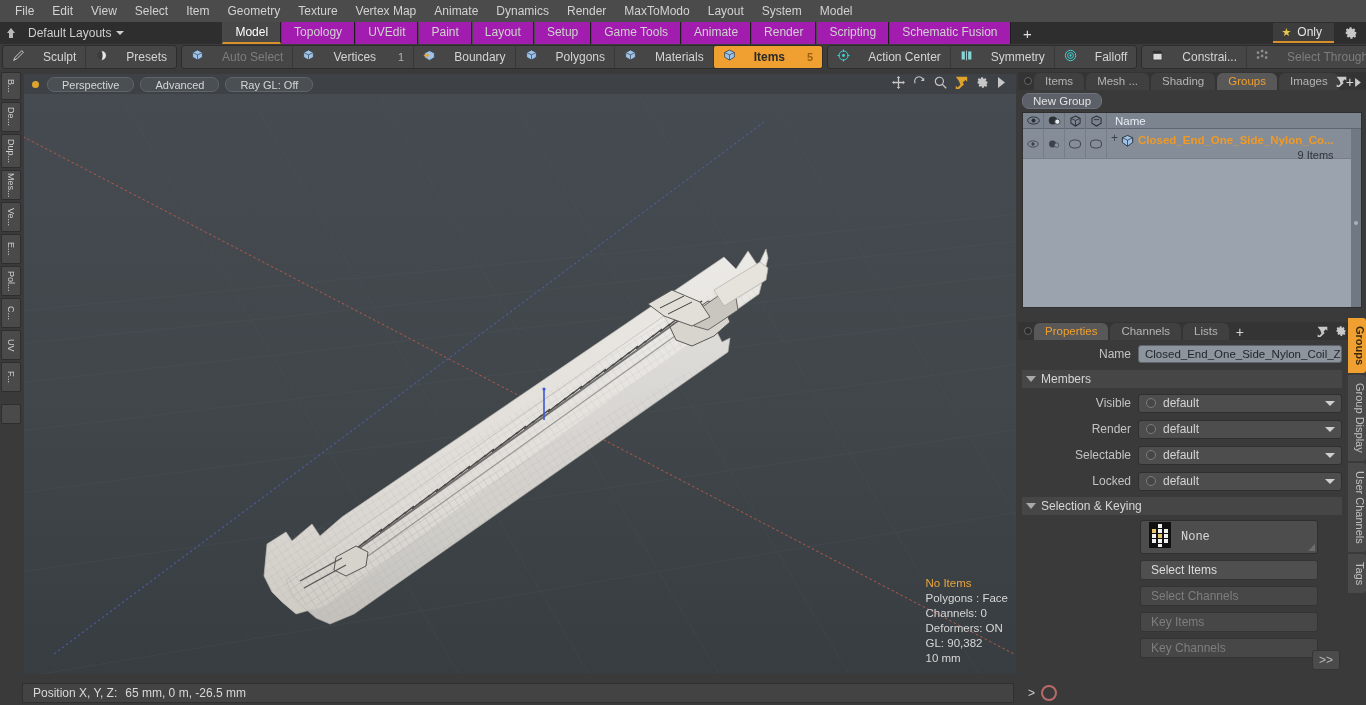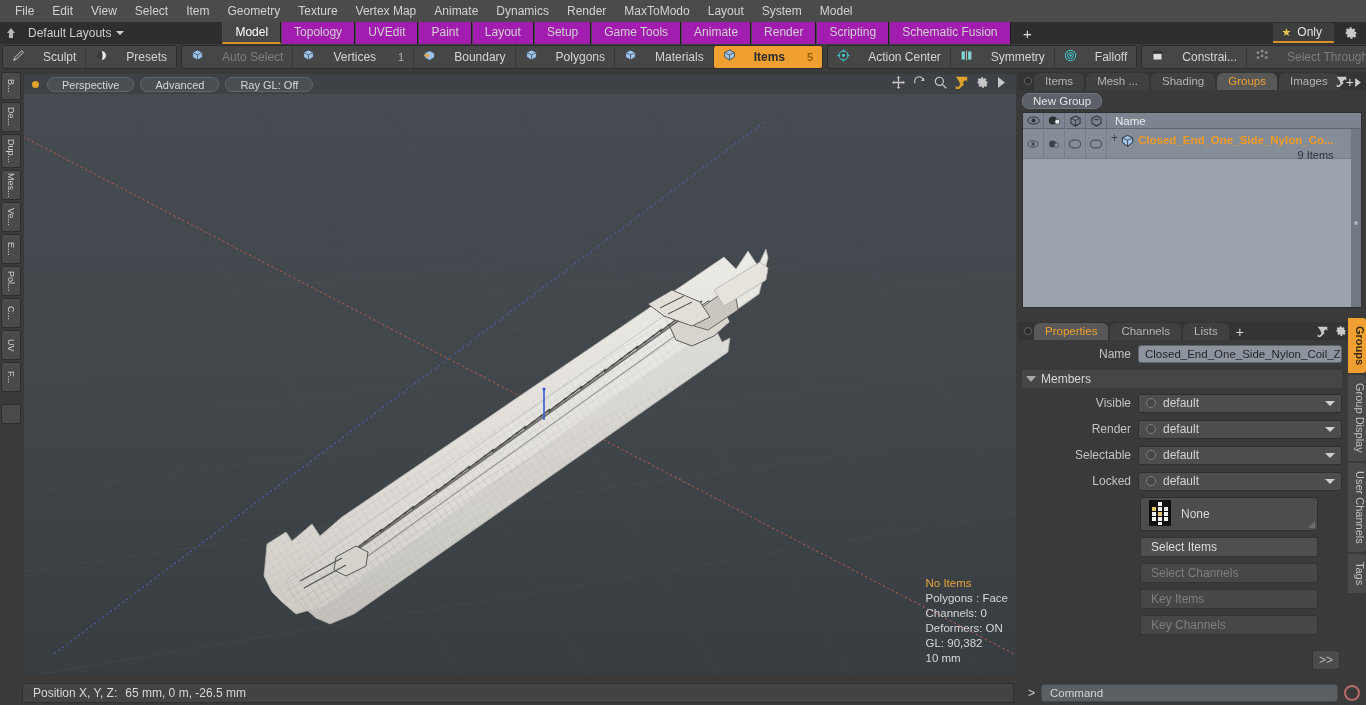--- a/index.html
+++ b/index.html
@@ -283,20 +283,21 @@
     display: flex; align-items: center; gap: 5px;
     height: 18px; background: #464646; margin: 0 0 5px 2px;
     padding-left: 4px; font-size: 12px; color: #d6d6d6;
   }
   .tri-d { width:0;height:0;border-left:5px solid transparent;border-right:5px solid transparent;border-top:6px solid #a9a9a9; }
   .sel-box {
     margin-left: 120px; margin-right: 24px;
     height: 34px; background: #4d4d4d; border: 1px solid #2f2f2f;
     border-radius: 3px; display: flex; align-items: center; padding-left: 8px; gap: 10px;
     position: relative;
+    font-family: Liberation Mono, monospace;
   }
   .sel-box::after {
     content:''; position:absolute; right:2px; bottom:2px;
     border-left: 7px solid transparent; border-bottom: 7px solid #6d6d6d;
   }
   .sel-label { font-size: 12px; color: #d8d8d8; }
   .pbtn {
     margin-left: 120px; margin-right: 24px; margin-top: 6px;
     height: 20px; background: #4f4f4f; border: 1px solid #343434;
     border-radius: 3px; display: flex; align-items: center;
@@ -704,21 +705,20 @@
   <div class="bottombar">
     <div class="bb-handle"></div>
     <div class="bb-field">
       <span>Position X, Y, Z:</span>
       <span>65 mm, 0 m, -26.5 mm</span>
     </div>
   </div>
 
   <div class="cmdbar">
     <span class="cmd-gt">&gt;</span>
-    <div class="cmd-input">Command</div>
     <div class="cmd-record"></div>
   </div>
 
   <div class="rightcol">
 
     <div class="panel-tabrow">
       <div class="ptab-dot"></div>
       <div id="groups-tabs" style="display:flex;align-items:flex-end;">
           <div class="ptab">Items</div>
           <div class="ptab">Mesh ...</div>
@@ -879,20 +879,24 @@
             </div>
             <div class="prow">
               <div class="plabel">Locked</div>
               <div class="pcombo">
                 <span class="pbullet"></span>
                 <span class="pcombo-val">default</span>
                 <span class="pcombo-arrow"></span>
               </div>
             </div>
           </div>
+        <div class="section-head">
+          <span class="tri-d"></span>
+          <span>Selection &amp; Keying</span>
+        </div>
         <div class="sel-box">
           <span>
             <svg width="22" height="26" viewBox="0 0 22 26">
               <rect width="22" height="26" fill="#111"></rect>
               <g fill="#f2f2f2">
                 <rect x="9" y="2" width="4" height="4"></rect>
                 <rect x="9" y="7" width="4" height="4"></rect>
                 <rect x="3" y="7" width="4" height="4" fill="#e8c46a"></rect>
                 <rect x="15" y="7" width="4" height="4"></rect>
                 <rect x="3" y="12" width="4" height="4"></rect>

